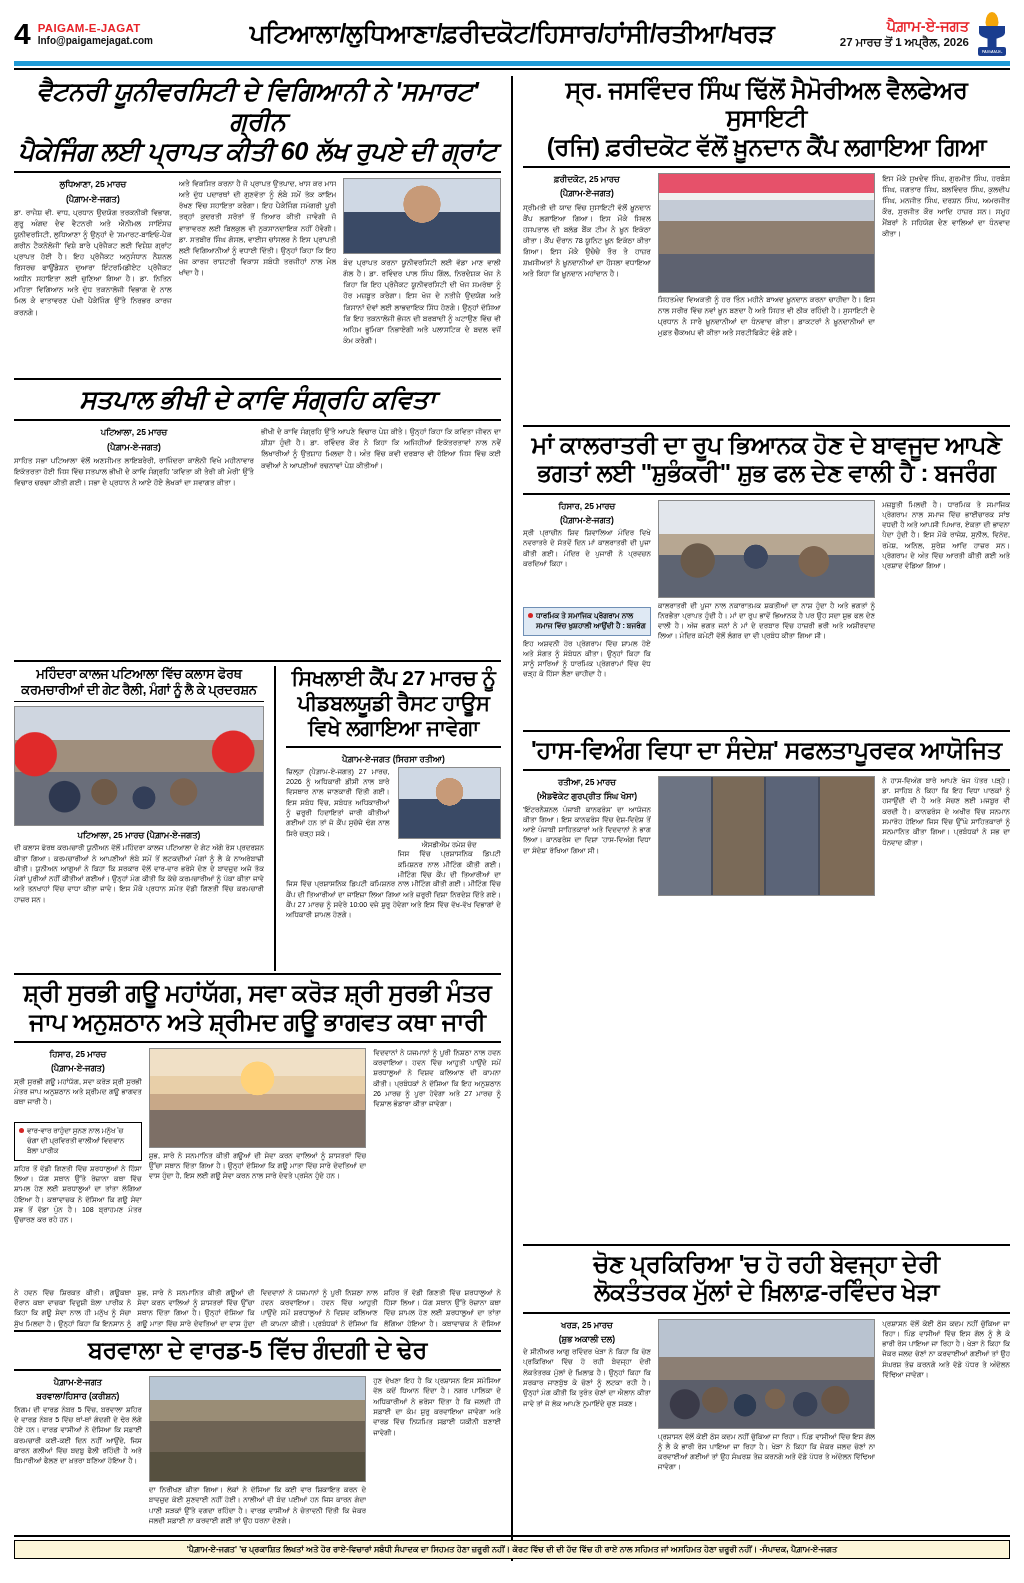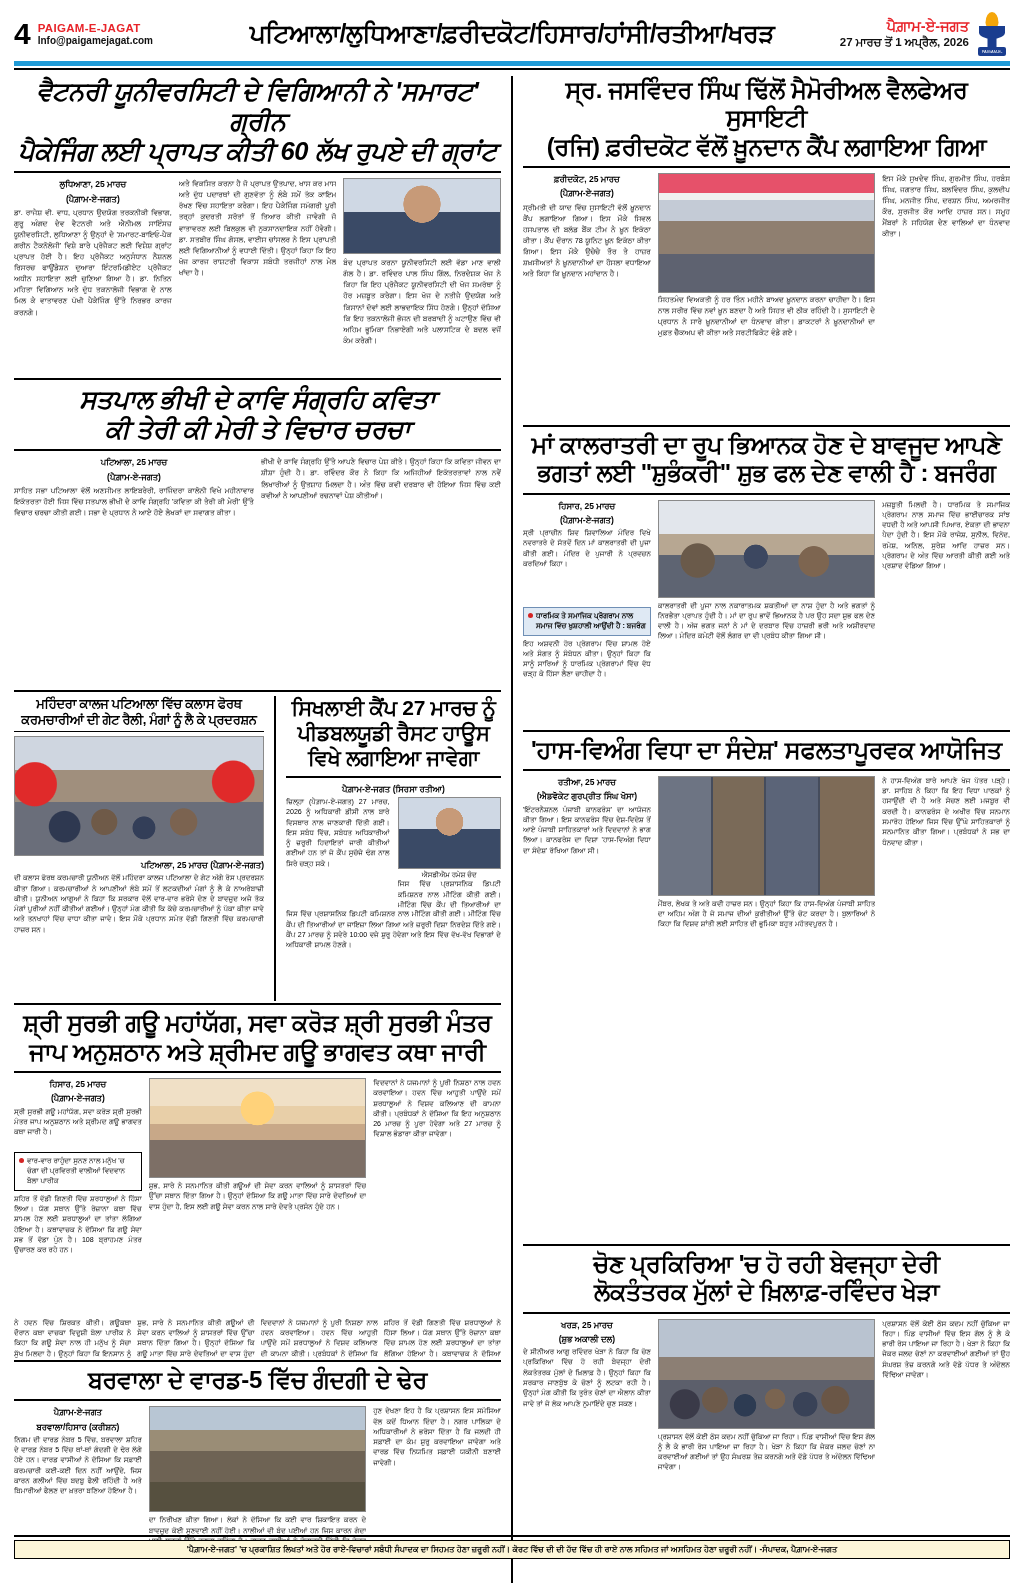--- a/index.html
+++ b/index.html
@@ -105,21 +105,21 @@
       radial-gradient(circle at 45% 58%, #3c4760 0 9%, transparent 9.5%),
       radial-gradient(circle at 72% 63%, #7d6550 0 9%, transparent 9.5%),
       linear-gradient(#e2e6ec 0 34%, #b7a792 34% 56%, #5e6472 56% 100%); }
   .ph-grid4 { background:
       linear-gradient(90deg,#6d7483 0 24%, #454c5c 24% 25%, #7a6a58 25% 49%, #454c5c 49% 50%, #5b6478 50% 74%, #454c5c 74% 75%, #7e6b57 75% 100%),
       linear-gradient(#cdd4de 0 30%, #8e8276 30% 100%); }
 
   .cap { font-size: 7px; text-align: center; line-height: 1.35; margin-top: 1px; }
 
   
-  .bullet-box { border: 1px solid #000; padding: 3px 4px; margin: 3px 0; }
+  .bullet-box { border: 1px solid #000; padding: 3px 4px; margin: 3px 0; font-family: Liberation Serif, serif; }
   .bullet-row { display: flex; gap: 3px; align-items: flex-start; font-size: 7.2px; line-height: 1.45; }
   .bdot { width: 5px; height: 5px; background: #d42424; border-radius: 50%; flex: none; margin-top: 2px; }
 
   
   .note-box { background: #dfe9f4; border: 1px solid #6f8fb5; padding: 3px 4px; margin: 3px 0; }
   .note-title { font-size: 7.3px; font-weight: bold; line-height: 1.4; }
 
   
   .footer {
     position: absolute; left: 14px; right: 14px; bottom: 24px;
@@ -182,21 +182,20 @@
           <div class="c">
             <div class="photo ph-portrait" style="height:76px"></div>
             <div class="body-text" style="height:118px;margin-top:3px">ਬੰਦ ਪ੍ਰਾਪਤ ਕਰਨਾ ਯੂਨੀਵਰਸਿਟੀ ਲਈ ਵੱਡਾ ਮਾਣ ਵਾਲੀ ਗੱਲ ਹੈ। ਡਾ. ਰਵਿੰਦਰ ਪਾਲ ਸਿੰਘ ਗਿੱਲ, ਨਿਰਦੇਸ਼ਕ ਖੋਜ ਨੇ ਕਿਹਾ ਕਿ ਇਹ ਪ੍ਰੋਜੈਕਟ ਯੂਨੀਵਰਸਿਟੀ ਦੀ ਖੋਜ ਸਮਰੱਥਾ ਨੂੰ ਹੋਰ ਮਜ਼ਬੂਤ ਕਰੇਗਾ। ਇਸ ਖੋਜ ਦੇ ਨਤੀਜੇ ਉਦਯੋਗ ਅਤੇ ਕਿਸਾਨਾਂ ਦੋਵਾਂ ਲਈ ਲਾਭਦਾਇਕ ਸਿੱਧ ਹੋਣਗੇ। ਉਨ੍ਹਾਂ ਦੱਸਿਆ ਕਿ ਇਹ ਤਕਨਾਲੋਜੀ ਭੋਜਨ ਦੀ ਬਰਬਾਦੀ ਨੂੰ ਘਟਾਉਣ ਵਿੱਚ ਵੀ ਅਹਿਮ ਭੂਮਿਕਾ ਨਿਭਾਏਗੀ ਅਤੇ ਪਲਾਸਟਿਕ ਦੇ ਬਦਲ ਵਜੋਂ ਕੰਮ ਕਰੇਗੀ।</div>
           </div>
         </div>
       </div>
       <div class="black-rule"></div>
 
       <div style="margin-top:4px">
         <div class="hl hl-xl">ਸਤਪਾਲ ਭੀਖੀ ਦੇ ਕਾਵਿ ਸੰਗ੍ਰਹਿ ਕਵਿਤਾ</div>
-        <div class="hl hl-xl">ਕੀ ਤੇਰੀ ਕੀ ਮੇਰੀ ਤੇ ਵਿਚਾਰ ਚਰਚਾ</div>
         <div class="rule-under"></div>
         <div class="cols3">
           <div class="c">
             <div class="dateline">ਪਟਿਆਲਾ, 25 ਮਾਰਚ</div>
             <div class="dateline">(ਪੈਗ਼ਾਮ-ਏ-ਜਗਤ)</div>
             <div class="body-text" style="height:200px">ਸਾਹਿਤ ਸਭਾ ਪਟਿਆਲਾ ਵੱਲੋਂ ਅਣਸੀਮਤ ਲਾਇਬਰੇਰੀ, ਰਾਜਿੰਦਰਾ ਕਾਲੋਨੀ ਵਿਖੇ ਮਹੀਨਾਵਾਰ ਇਕੱਤਰਤਾ ਹੋਈ ਜਿਸ ਵਿੱਚ ਸਤਪਾਲ ਭੀਖੀ ਦੇ ਕਾਵਿ ਸੰਗ੍ਰਹਿ 'ਕਵਿਤਾ ਕੀ ਤੇਰੀ ਕੀ ਮੇਰੀ' ਉੱਤੇ ਵਿਚਾਰ ਚਰਚਾ ਕੀਤੀ ਗਈ। ਸਭਾ ਦੇ ਪ੍ਰਧਾਨ ਨੇ ਆਏ ਹੋਏ ਲੇਖਕਾਂ ਦਾ ਸਵਾਗਤ ਕੀਤਾ।</div>
           </div>
           <div class="c">
             <div class="body-text" style="height:232px">ਭੀਖੀ ਦੇ ਕਾਵਿ ਸੰਗ੍ਰਹਿ ਉੱਤੇ ਆਪਣੇ ਵਿਚਾਰ ਪੇਸ਼ ਕੀਤੇ। ਉਨ੍ਹਾਂ ਕਿਹਾ ਕਿ ਕਵਿਤਾ ਜੀਵਨ ਦਾ ਸ਼ੀਸ਼ਾ ਹੁੰਦੀ ਹੈ। ਡਾ. ਰਵਿੰਦਰ ਕੌਰ ਨੇ ਕਿਹਾ ਕਿ ਅਜਿਹੀਆਂ ਇਕੱਤਰਤਾਵਾਂ ਨਾਲ ਨਵੇਂ ਲਿਖਾਰੀਆਂ ਨੂੰ ਉਤਸ਼ਾਹ ਮਿਲਦਾ ਹੈ। ਅੰਤ ਵਿੱਚ ਕਵੀ ਦਰਬਾਰ ਵੀ ਹੋਇਆ ਜਿਸ ਵਿੱਚ ਕਈ ਕਵੀਆਂ ਨੇ ਆਪਣੀਆਂ ਰਚਨਾਵਾਂ ਪੇਸ਼ ਕੀਤੀਆਂ।</div>
           </div>
@@ -204,21 +203,21 @@
       </div>
       <div class="black-rule"></div>
 
       <div class="cols2" style="margin-top:4px;gap:10px">
 
         <div style="width:250px">
           <div class="hl hl-sm">ਮਹਿੰਦਰਾ ਕਾਲਜ ਪਟਿਆਲਾ ਵਿੱਚ ਕਲਾਸ ਫੋਰਥ</div>
           <div class="hl hl-sm">ਕਰਮਚਾਰੀਆਂ ਦੀ ਗੇਟ ਰੈਲੀ, ਮੰਗਾਂ ਨੂੰ ਲੈ ਕੇ ਪ੍ਰਦਰਸ਼ਨ</div>
           <div class="rule-thin"></div>
           <div class="photo ph-rally" style="height:120px"></div>
-          <div class="dateline" style="text-align:right;margin-top:3px">ਪਟਿਆਲਾ, 25 ਮਾਰਚ (ਪੈਗ਼ਾਮ-ਏ-ਜਗਤ)</div>
+          <div class="dateline" style="text-align:center;margin-top:3px">ਪਟਿਆਲਾ, 25 ਮਾਰਚ (ਪੈਗ਼ਾਮ-ਏ-ਜਗਤ)</div>
           <div class="body-text tight" style="height:128px">ਦੀ ਕਲਾਸ ਫੋਰਥ ਕਰਮਚਾਰੀ ਯੂਨੀਅਨ ਵੱਲੋਂ ਮਹਿੰਦਰਾ ਕਾਲਜ ਪਟਿਆਲਾ ਦੇ ਗੇਟ ਅੱਗੇ ਰੋਸ ਪ੍ਰਦਰਸ਼ਨ ਕੀਤਾ ਗਿਆ। ਕਰਮਚਾਰੀਆਂ ਨੇ ਆਪਣੀਆਂ ਲੰਬੇ ਸਮੇਂ ਤੋਂ ਲਟਕਦੀਆਂ ਮੰਗਾਂ ਨੂੰ ਲੈ ਕੇ ਨਾਅਰੇਬਾਜ਼ੀ ਕੀਤੀ। ਯੂਨੀਅਨ ਆਗੂਆਂ ਨੇ ਕਿਹਾ ਕਿ ਸਰਕਾਰ ਵੱਲੋਂ ਵਾਰ-ਵਾਰ ਭਰੋਸੇ ਦੇਣ ਦੇ ਬਾਵਜੂਦ ਅਜੇ ਤੱਕ ਮੰਗਾਂ ਪੂਰੀਆਂ ਨਹੀਂ ਕੀਤੀਆਂ ਗਈਆਂ। ਉਨ੍ਹਾਂ ਮੰਗ ਕੀਤੀ ਕਿ ਕੱਚੇ ਕਰਮਚਾਰੀਆਂ ਨੂੰ ਪੱਕਾ ਕੀਤਾ ਜਾਵੇ ਅਤੇ ਤਨਖਾਹਾਂ ਵਿੱਚ ਵਾਧਾ ਕੀਤਾ ਜਾਵੇ। ਇਸ ਮੌਕੇ ਪ੍ਰਧਾਨ ਸਮੇਤ ਵੱਡੀ ਗਿਣਤੀ ਵਿੱਚ ਕਰਮਚਾਰੀ ਹਾਜ਼ਰ ਸਨ।</div>
         </div>
 
         <div style="width:2px;background:#000"></div>
 
         <div style="flex:1">
           <div class="hl hl-md">ਸਿਖਲਾਈ ਕੈਂਪ 27 ਮਾਰਚ ਨੂੰ</div>
           <div class="hl hl-md">ਪੀਡਬਲਯੂਡੀ ਰੈਸਟ ਹਾਊਸ</div>
           <div class="hl hl-md">ਵਿਖੇ ਲਗਾਇਆ ਜਾਵੇਗਾ</div>
           <div class="rule-under"></div>
@@ -362,21 +361,20 @@
         <div class="hl hl-lg">'ਹਾਸ-ਵਿਅੰਗ ਵਿਧਾ ਦਾ ਸੰਦੇਸ਼' ਸਫਲਤਾਪੂਰਵਕ ਆਯੋਜਿਤ</div>
         <div class="rule-under"></div>
         <div class="cols3">
           <div class="c">
             <div class="dateline">ਰਤੀਆ, 25 ਮਾਰਚ</div>
             <div class="dateline">(ਐਡਵੋਕੇਟ ਗੁਰਪ੍ਰੀਤ ਸਿੰਘ ਖੋਸਾ)</div>
             <div class="body-text tight" style="height:430px">'ਇੰਟਰਨੈਸ਼ਨਲ ਪੰਜਾਬੀ ਕਾਨਫਰੰਸ' ਦਾ ਆਯੋਜਨ ਕੀਤਾ ਗਿਆ। ਇਸ ਕਾਨਫਰੰਸ ਵਿੱਚ ਦੇਸ਼-ਵਿਦੇਸ਼ ਤੋਂ ਆਏ ਪੰਜਾਬੀ ਸਾਹਿਤਕਾਰਾਂ ਅਤੇ ਵਿਦਵਾਨਾਂ ਨੇ ਭਾਗ ਲਿਆ। ਕਾਨਫਰੰਸ ਦਾ ਵਿਸ਼ਾ 'ਹਾਸ-ਵਿਅੰਗ ਵਿਧਾ ਦਾ ਸੰਦੇਸ਼' ਰੱਖਿਆ ਗਿਆ ਸੀ।</div>
           </div>
           <div class="c" style="flex:1.7">
             <div class="photo ph-grid4" style="height:120px"></div>
-            <div class="body-text tight" style="height:342px;margin-top:3px">ਮੈਂਬਰ, ਲੇਖਕ ਤੇ ਅਤੇ ਕਵੀ ਹਾਜ਼ਰ ਸਨ। ਉਨ੍ਹਾਂ ਕਿਹਾ ਕਿ ਹਾਸ-ਵਿਅੰਗ ਪੰਜਾਬੀ ਸਾਹਿਤ ਦਾ ਅਹਿਮ ਅੰਗ ਹੈ ਜੋ ਸਮਾਜ ਦੀਆਂ ਕੁਰੀਤੀਆਂ ਉੱਤੇ ਚੋਟ ਕਰਦਾ ਹੈ। ਬੁਲਾਰਿਆਂ ਨੇ ਕਿਹਾ ਕਿ ਵਿਸ਼ਵ ਸ਼ਾਂਤੀ ਲਈ ਸਾਹਿਤ ਦੀ ਭੂਮਿਕਾ ਬਹੁਤ ਮਹੱਤਵਪੂਰਨ ਹੈ।</div>
           </div>
           <div class="c">
             <div class="body-text tight" style="height:466px">ਨੇ ਹਾਸ-ਵਿਅੰਗ ਬਾਰੇ ਆਪਣੇ ਖੋਜ ਪੱਤਰ ਪੜ੍ਹੇ। ਡਾ. ਸਾਹਿਬ ਨੇ ਕਿਹਾ ਕਿ ਇਹ ਵਿਧਾ ਪਾਠਕਾਂ ਨੂੰ ਹਸਾਉਂਦੀ ਵੀ ਹੈ ਅਤੇ ਸੋਚਣ ਲਈ ਮਜਬੂਰ ਵੀ ਕਰਦੀ ਹੈ। ਕਾਨਫਰੰਸ ਦੇ ਅਖੀਰ ਵਿੱਚ ਸਨਮਾਨ ਸਮਾਰੋਹ ਹੋਇਆ ਜਿਸ ਵਿੱਚ ਉੱਘੇ ਸਾਹਿਤਕਾਰਾਂ ਨੂੰ ਸਨਮਾਨਿਤ ਕੀਤਾ ਗਿਆ। ਪ੍ਰਬੰਧਕਾਂ ਨੇ ਸਭ ਦਾ ਧੰਨਵਾਦ ਕੀਤਾ।</div>
           </div>
         </div>
       </div>
       <div class="black-rule"></div>
 
       <div style="margin-top:4px">
         <div class="hl hl-lg">ਚੋਣ ਪ੍ਰਕਿਰਿਆ 'ਚ ਹੋ ਰਹੀ ਬੇਵਜ੍ਹਾ ਦੇਰੀ</div>

